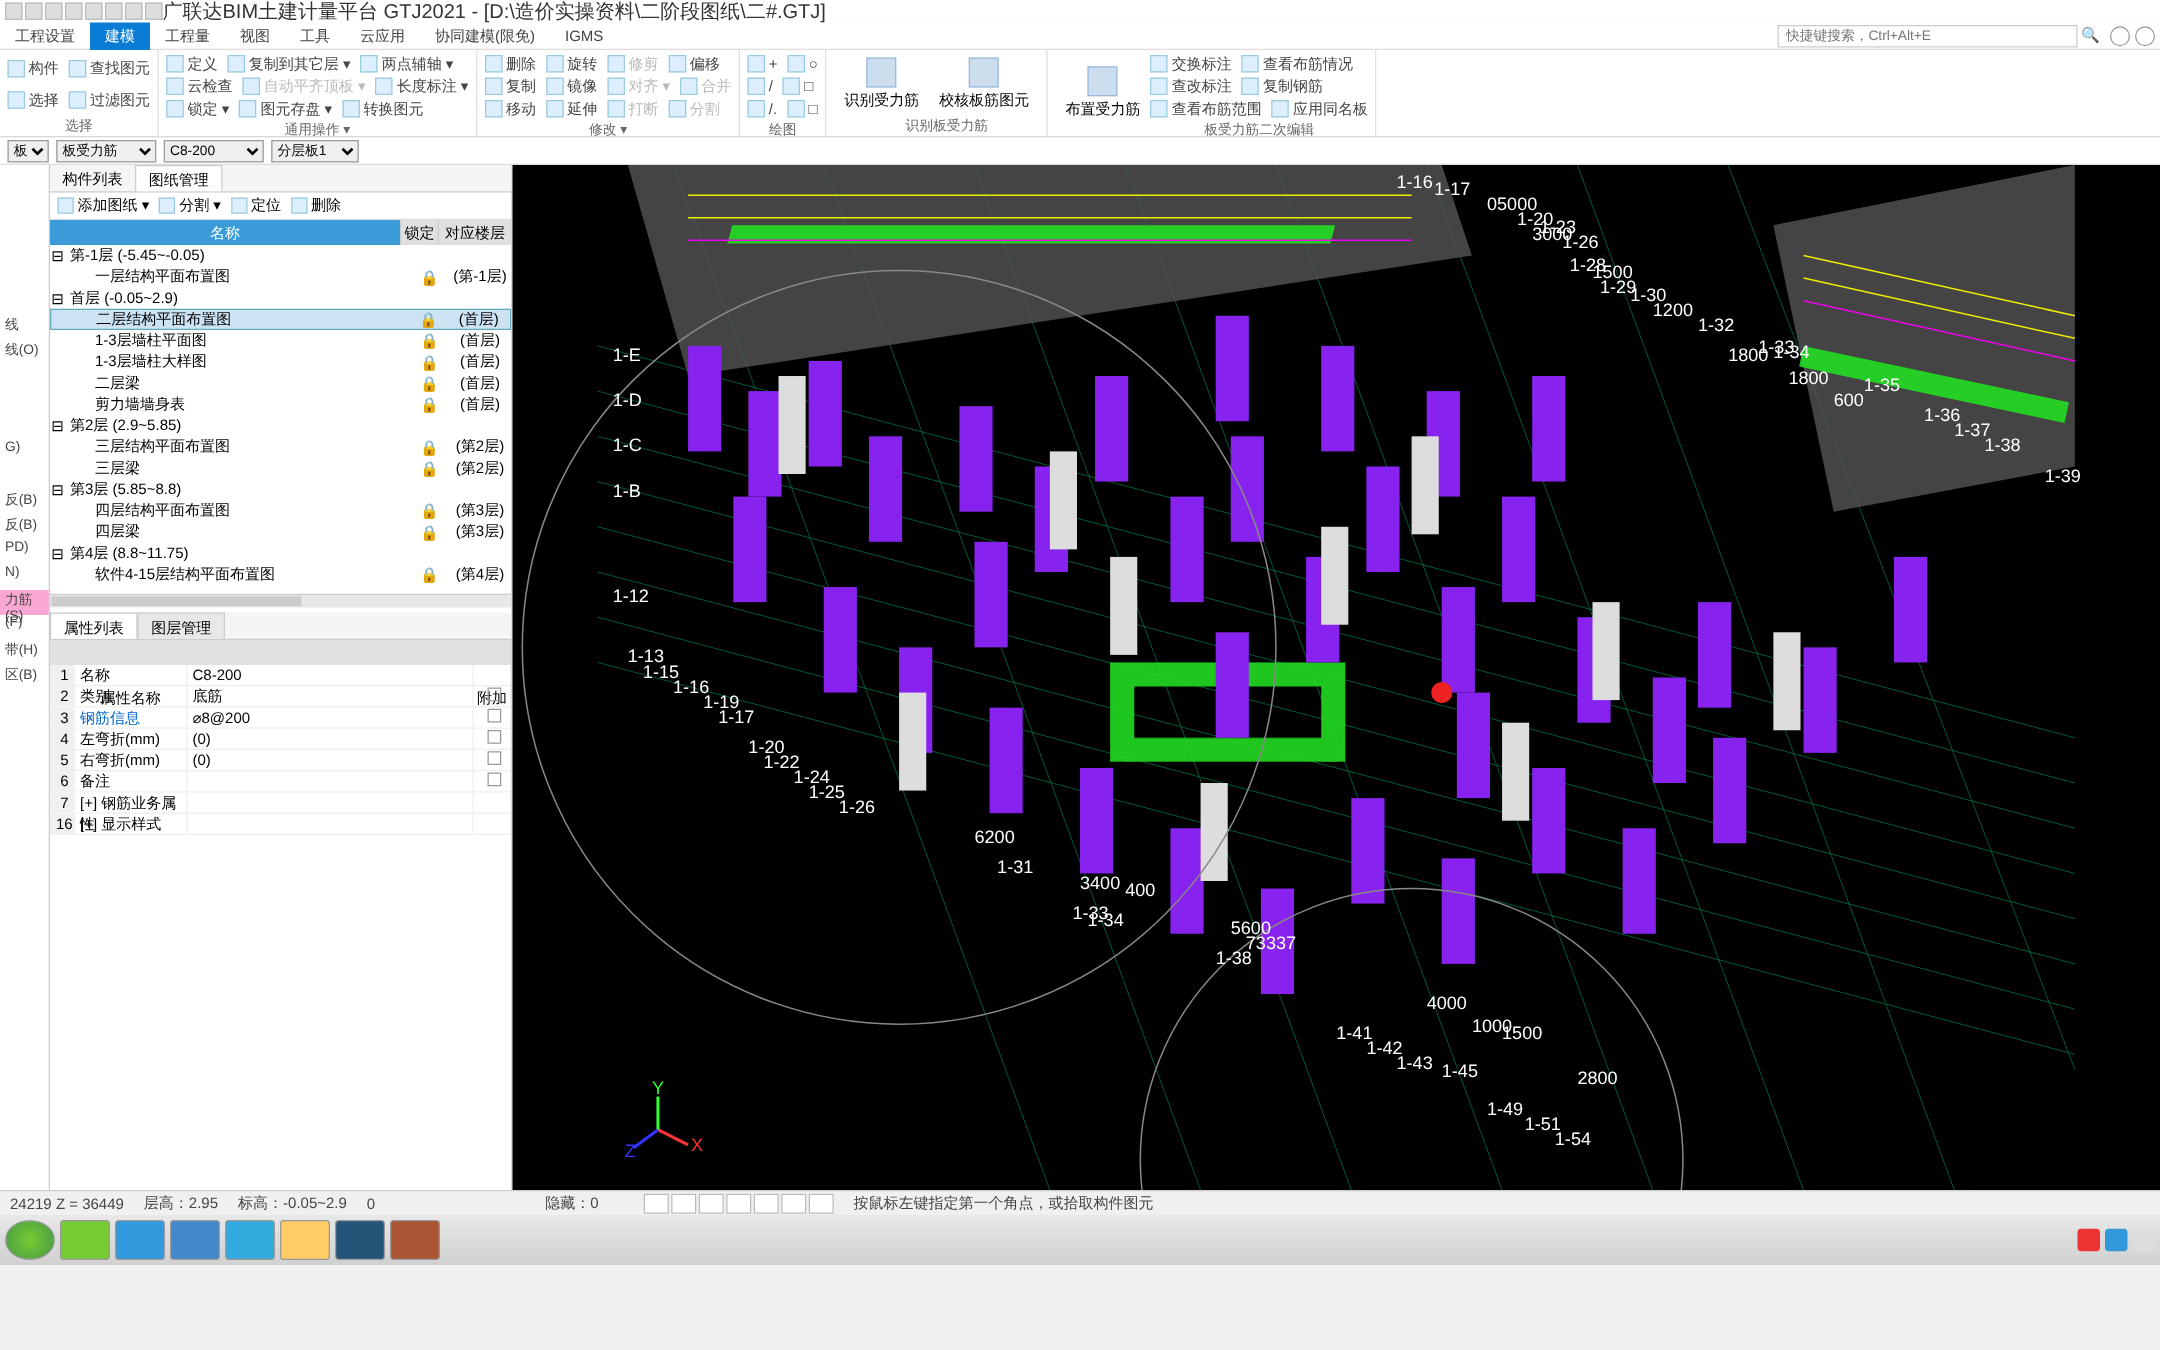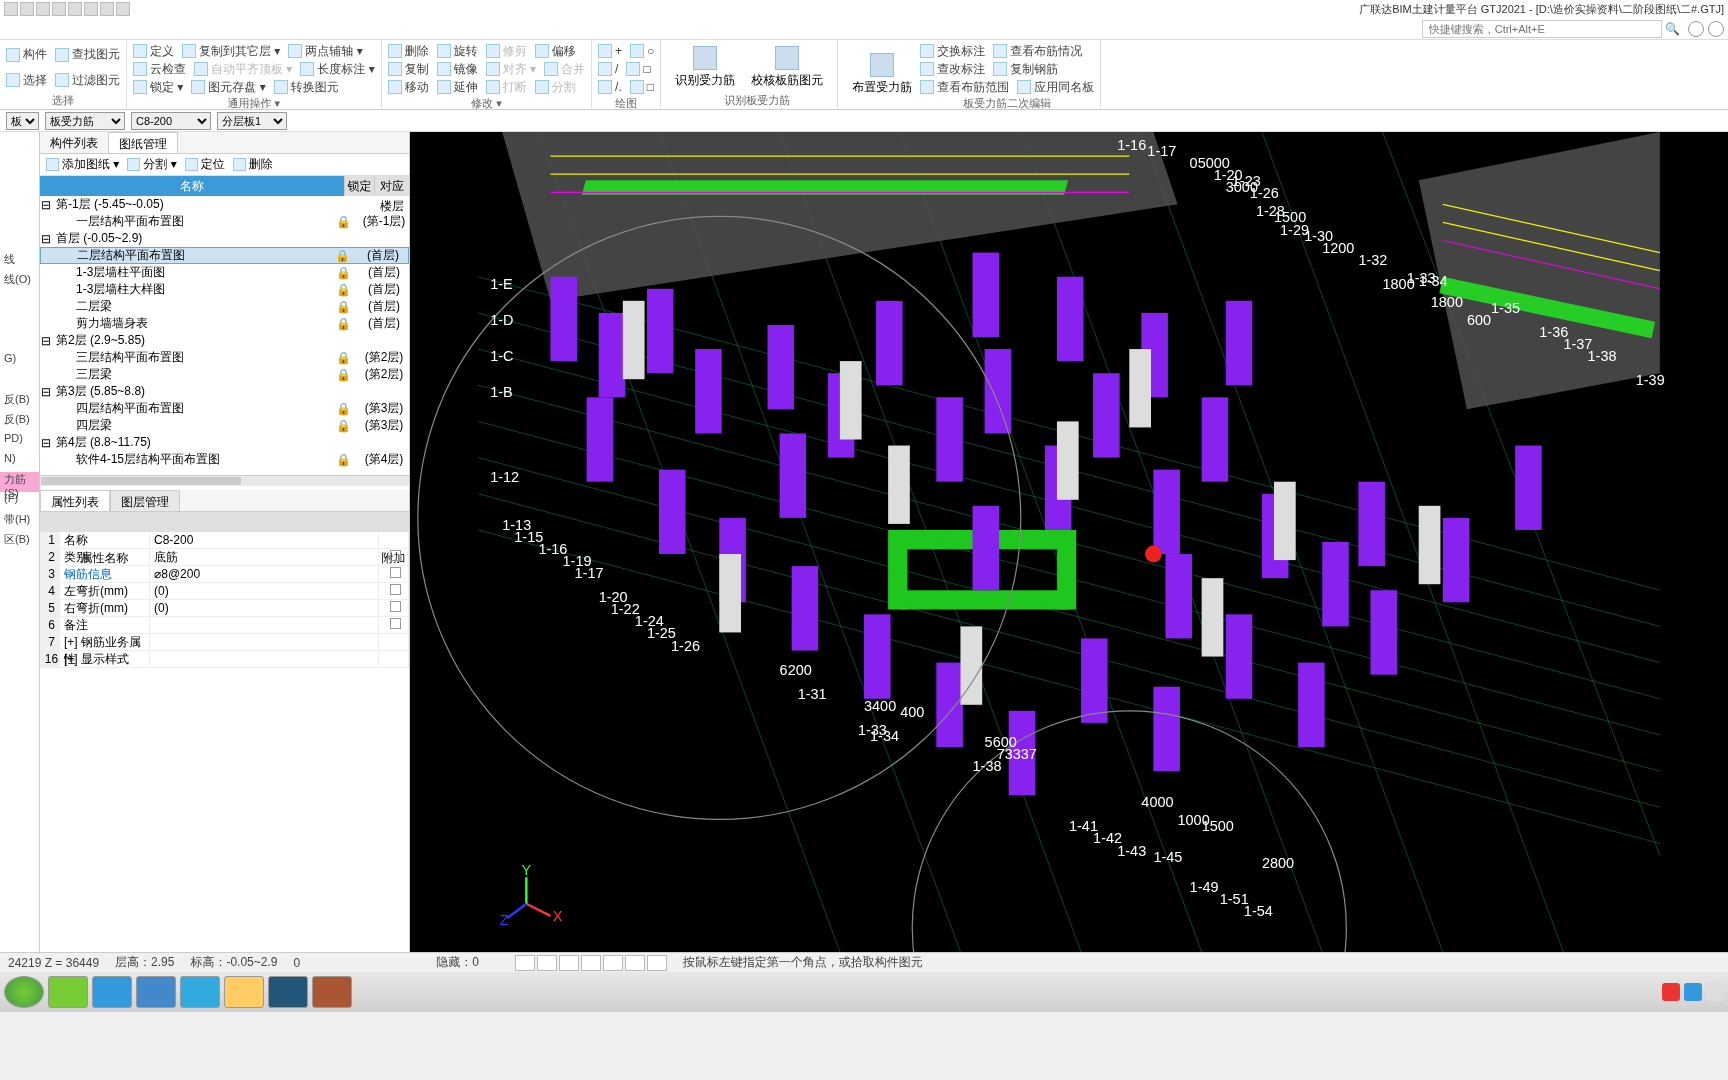--- a/index.html
+++ b/index.html
@@ -1,20 +1,20 @@
 <!DOCTYPE html>
 <html><head>
 <meta charset="utf-8">
 <style>
 * { margin: 0; padding: 0; box-sizing: border-box; font-family: "Microsoft YaHei", sans-serif; font-size: 12px; }
 body { width: 1728px; height: 1080px; background: #f0f0f0; overflow: hidden; }
 .titlebar { height: 18px; background: #fff; display: flex; align-items: center; padding: 0 4px; }
 .titlebar .icons { display: flex; gap: 2px; }
 .titlebar .tb-icon { width: 14px; height: 14px; background: #ddd; border: 1px solid #bbb; }
-.titlebar .title { flex: 1; text-align: right; font-size: 11px; color: #333; }
+.titlebar .title { flex: 1; text-align: left; font-size: 16px; color: #333; }
 .menubar { height: 22px; background: #fff; display: flex; align-items: center; border-bottom: 1px solid #ddd; }
 .menubar .tab { padding: 0 12px; height: 22px; line-height: 22px; cursor: pointer; color: #444; }
 .menubar .tab.active { background: #0a7cd5; color: #fff; }
 .menubar .search { margin-left: auto; margin-right: 8px; }
 .menubar .search input { width: 240px; height: 18px; border: 1px solid #ccc; padding: 0 6px; font-size: 11px; color: #999; }
 .menubar .help-icon { width: 16px; height: 16px; border: 1px solid #999; border-radius: 50%; margin-right: 4px; }
 .ribbon { height: 70px; background: #fff; display: flex; border-bottom: 1px solid #ccc; }
 .ribbon-group { border-right: 1px solid #e0e0e0; padding: 2px 6px; display: flex; flex-direction: column; }
 .ribbon-group .rows { flex: 1; display: flex; flex-direction: column; justify-content: space-around; }
 .ribbon-group .row { display: flex; gap: 8px; align-items: center; height: 18px; }
@@ -33,21 +33,21 @@
 .panel { width: 370px; background: #fff; display: flex; flex-direction: column; border-right: 1px solid #ccc; }
 .panel-tabs { height: 22px; display: flex; border-bottom: 1px solid #ccc; background: #f5f5f5; }
 .panel-tabs .pt { padding: 0 10px; line-height: 22px; cursor: pointer; }
 .panel-tabs .pt.active { background: #fff; border: 1px solid #ccc; border-bottom: none; }
 .toolbar2 { height: 22px; display: flex; align-items: center; gap: 8px; padding: 0 6px; border-bottom: 1px solid #ddd; }
 .toolbar2 .tb { display: flex; gap: 3px; align-items: center; cursor: pointer; }
 .toolbar2 .tb .ico2 { width: 13px; height: 13px; background: #def; border: 1px solid #9cd; }
 .tree-header { height: 20px; display: flex; background: #e0e0e0; }
 .tree-header .th1 { flex: 1; background: #3a9bd8; color: #fff; text-align: center; line-height: 20px; }
 .tree-header .th2 { width: 30px; text-align: center; line-height: 20px; border-left: 1px solid #ccc; }
-.tree-header .th3 { width: 35px; text-align: center; line-height: 20px; border-left: 1px solid #ccc; }
+.tree-header .th3 { width: 59px; text-align: center; line-height: 20px; border-left: 1px solid #ccc; }
 .tree { height: 280px; overflow-y: auto; border-bottom: 1px solid #ccc; }
 .tree-row { height: 17px; display: flex; align-items: center; font-size: 11px; }
 .tree-row .exp { width: 12px; text-align: center; cursor: pointer; }
 .tree-row .txt { flex: 1; padding-left: 4px; }
 .tree-row .lock { width: 30px; text-align: center; color: #888; }
 .tree-row .flr { width: 50px; text-align: center; color: #000000; }
 .tree-row.group { font-weight: normal; }
 .tree-row.child .txt { padding-left: 24px; }
 .tree-row.sel { background: #cde3f3; border: 1px solid #6ab; }
 .panel-tabs2 { height: 22px; display: flex; border-bottom: 1px solid #ccc; background: #f5f5f5; margin-top: 4px; }
@@ -90,20 +90,30 @@
     <div class="tb-icon"></div>
     <div class="tb-icon"></div>
     <div class="tb-icon"></div>
     <div class="tb-icon"></div>
     <div class="tb-icon"></div>
   </div>
   <div class="title">广联达BIM土建计量平台 GTJ2021 - [D:\造价实操资料\二阶段图纸\二#.GTJ]</div>
 </div>
 
 <div class="menubar">
+  <div id="menu-tabs" style="display: flex;">
+      <div class="tab">工程设置</div>
+      <div class="tab active">建模</div>
+      <div class="tab">工程量</div>
+      <div class="tab">视图</div>
+      <div class="tab">工具</div>
+      <div class="tab">云应用</div>
+      <div class="tab">协同建模(限免)</div>
+      <div class="tab">IGMS</div>
+    </div>
   <div class="search">
     <input placeholder="快捷键搜索，Ctrl+Alt+E" style="">
     <span style="color:#999;">🔍</span>
   </div>
   <div class="help-icon"></div>
   <div class="help-icon"></div>
 </div>
 
 <div class="ribbon">
   <div class="ribbon-group">

